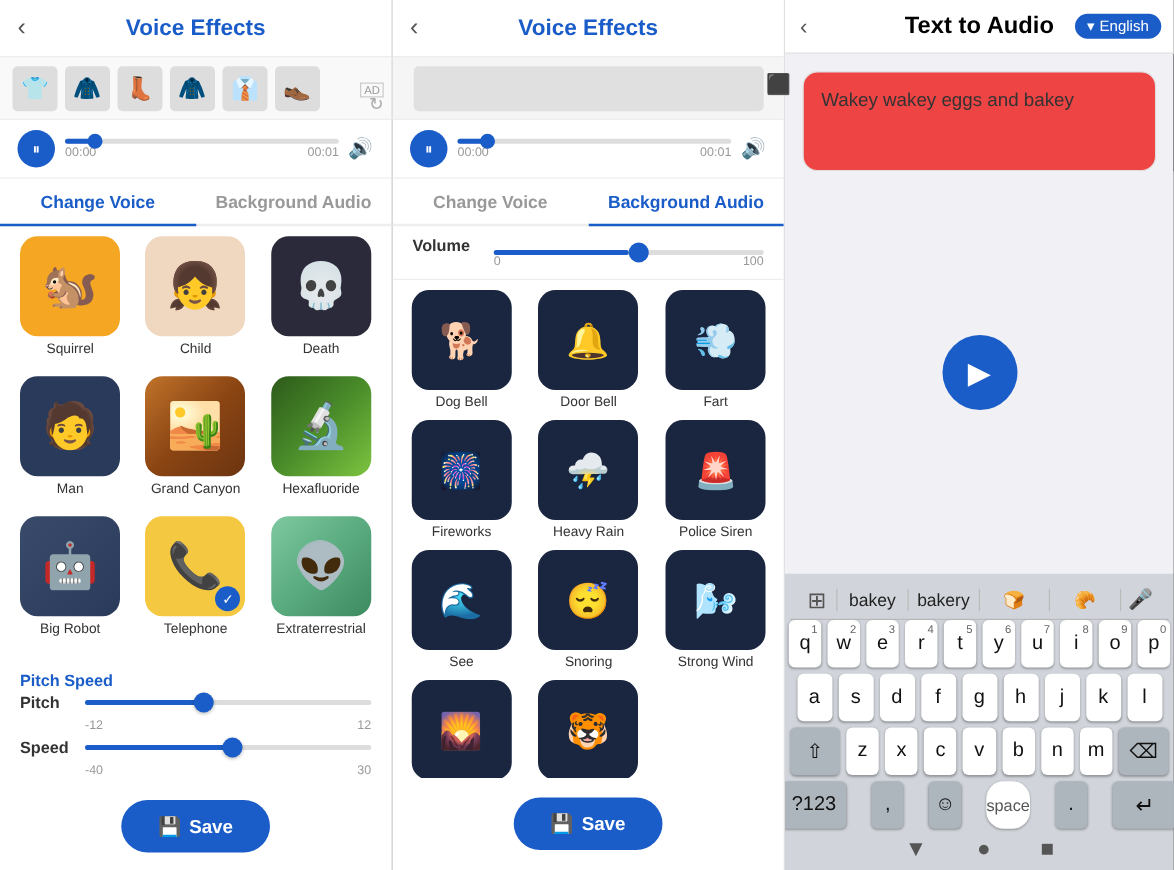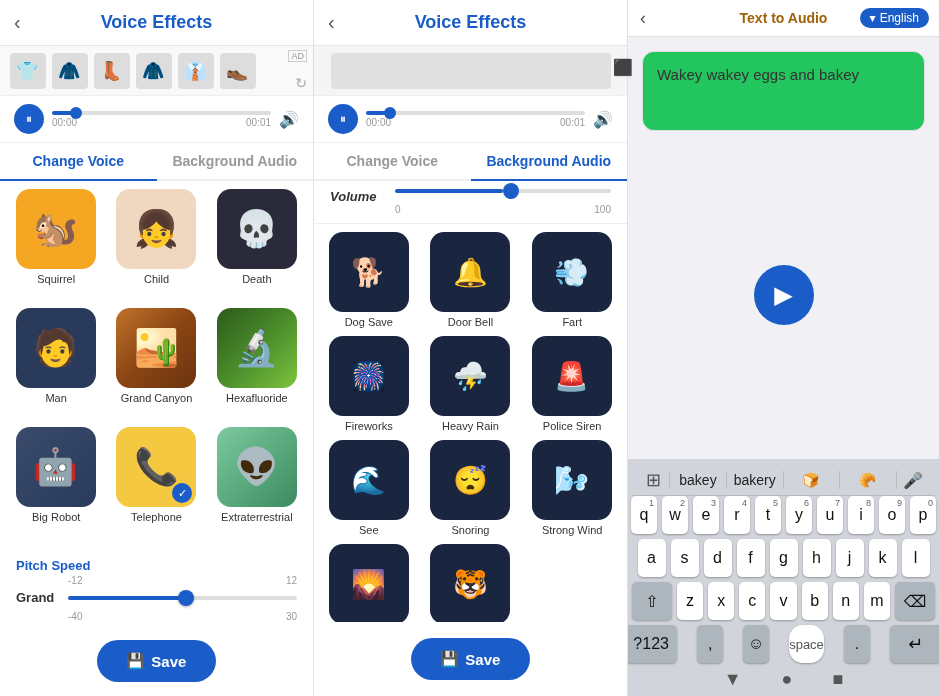--- a/index.html
+++ b/index.html
@@ -75,21 +75,21 @@
       background: #ddd;
       border-radius: 4px;
       display: flex;
       align-items: center;
       justify-content: center;
       font-size: 18px;
     }
     .ad-tag {
       position: absolute;
       right: 6px;
-      top: 4px;
+      top: 20px;
       font-size: 9px;
       color: #999;
       border: 1px solid #ccc;
       padding: 0 2px;
     }
     .ad-refresh {
       position: absolute;
       right: 6px;
       bottom: 4px;
       font-size: 14px;
@@ -309,23 +309,22 @@
     .bg-thumb.dark-navy { background: #1a2540; }
     .bg-label { font-size: 11px; color: #333; text-align: center; }
 
     
     .volume-section {
       padding: 8px 16px;
       border-bottom: 1px solid #eee;
     }
     .volume-row {
       display: flex;
-      align-items: flex-start;
+      align-items: flex-end;
       gap: 10px;
-      font-style: italic;
     }
     .volume-label { font-size: 13px; font-weight: 700; color: #333; width: 55px; }
     .volume-track {
       flex: 1;
       height: 4px;
       background: #ddd;
       border-radius: 2px;
       position: relative;
     }
     .volume-fill {
@@ -362,37 +361,37 @@
     
     .p3-header {
       display: flex;
       align-items: center;
       justify-content: center;
       padding: 10px 14px;
       background: #fff;
       position: relative;
       border-bottom: 1px solid #e0e0e0;
     }
-    .p3-title { font-size: 14px; font-weight: 700; color: #a16207; }
+    .p3-title { font-size: 19px; font-weight: 700; color: #000000; }
     .p3-back { position: absolute; left: 12px; font-size: 18px; color: #555; cursor: pointer; }
     .lang-badge {
       position: absolute;
       right: 10px;
       background: #1a5dc8;
       color: #fff;
       border-radius: 14px;
       padding: 3px 10px;
       font-size: 12px;
       display: flex;
       align-items: center;
       gap: 4px;
       cursor: pointer;
     }
     .text-input-area {
-      background: #22c55e;
+      background: #ef4444;
       margin: 14px 14px 0;
       border-radius: 12px;
       padding: 14px;
       min-height: 80px;
       font-size: 15px;
       color: #333;
       border: 1px solid #e0e0e0;
     }
     .play-circle-btn {
       width: 60px;
@@ -614,26 +613,33 @@
     </div>
 
     <div class="voice-item">
       <div class="voice-thumb alien">👽</div>
       <span class="voice-label">Extraterrestrial</span>
     </div>
   </div>
 
   <div class="sliders-section">
     <div style="font-size:13px;font-weight:700;color:#1a5dc8;margin-bottom:2px;">Pitch Speed</div>
+    <div class="slider-row">
+      <span class="slider-label">Pitch</span>
+      <div class="slider-track">
+        <div class="slider-fill" style="width:40%"></div>
+        <div class="slider-thumb" style="left:38%"></div>
+      </div>
+    </div>
     <div class="slider-limits">
       <span>-12</span>
       <span>12</span>
     </div>
     <div class="slider-row">
-      <span class="slider-label">Grand</span>
+      <span class="slider-label">Speed</span>
       <div class="slider-track">
         <div class="slider-fill" style="width:50%"></div>
         <div class="slider-thumb" style="left:48%"></div>
       </div>
     </div>
     <div class="slider-limits">
       <span>-40</span>
       <span>30</span>
     </div>
   </div>
@@ -688,21 +694,21 @@
     </div>
     <div class="volume-limits">
       <span>0</span>
       <span>100</span>
     </div>
   </div>
 
   <div class="bg-grid" style="overflow-y:auto;flex:1;">
     <div class="bg-audio-item">
       <div class="bg-thumb dark-navy">🐕</div>
-      <span class="bg-label">Dog Save</span>
+      <span class="bg-label">Dog Bell</span>
     </div>
     <div class="bg-audio-item">
       <div class="bg-thumb dark-navy">🔔</div>
       <span class="bg-label">Door Bell</span>
     </div>
     <div class="bg-audio-item">
       <div class="bg-thumb dark-navy">💨</div>
       <span class="bg-label">Fart</span>
     </div>
     <div class="bg-audio-item">

